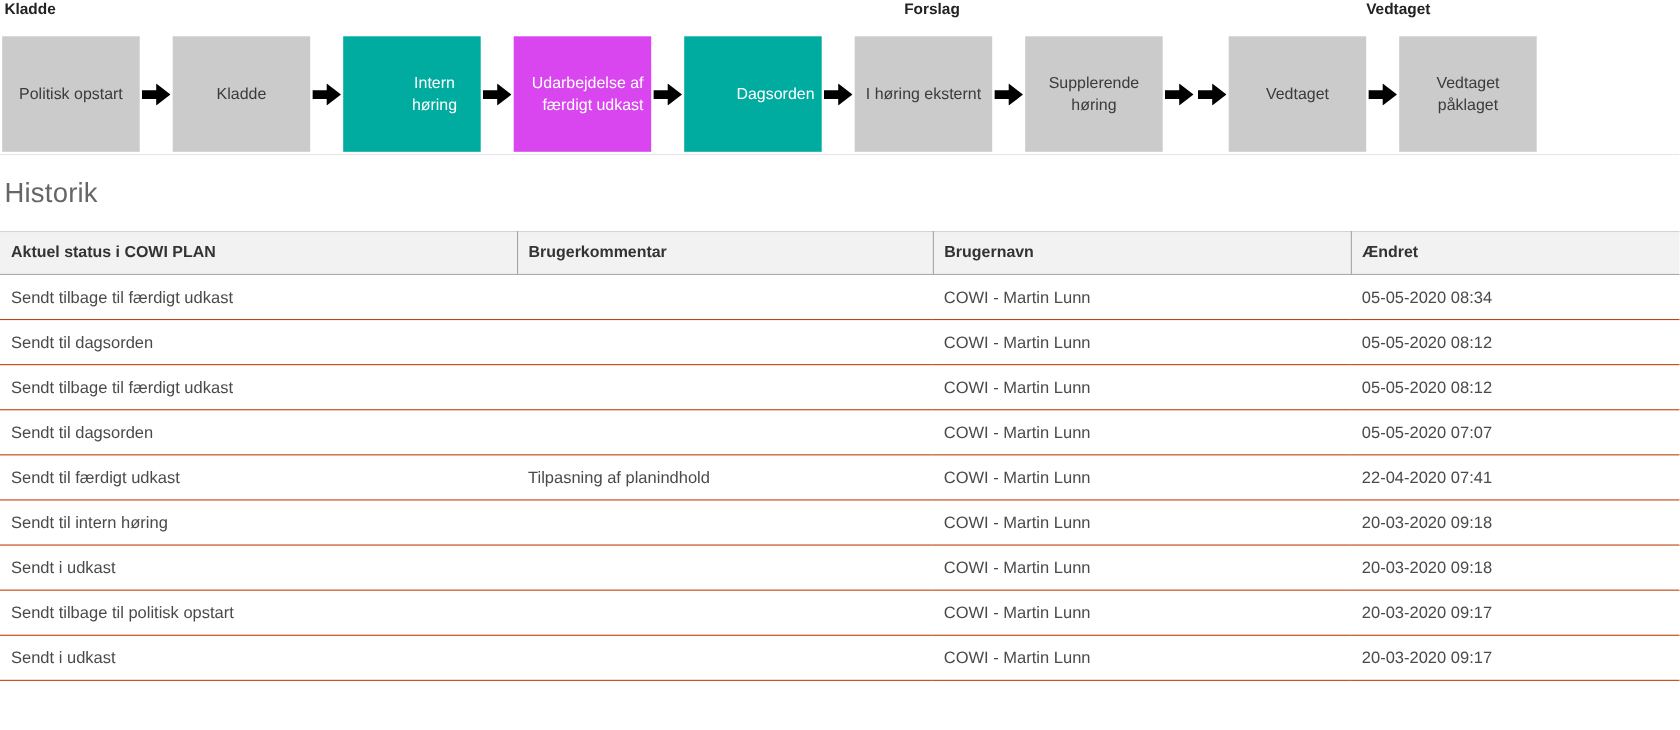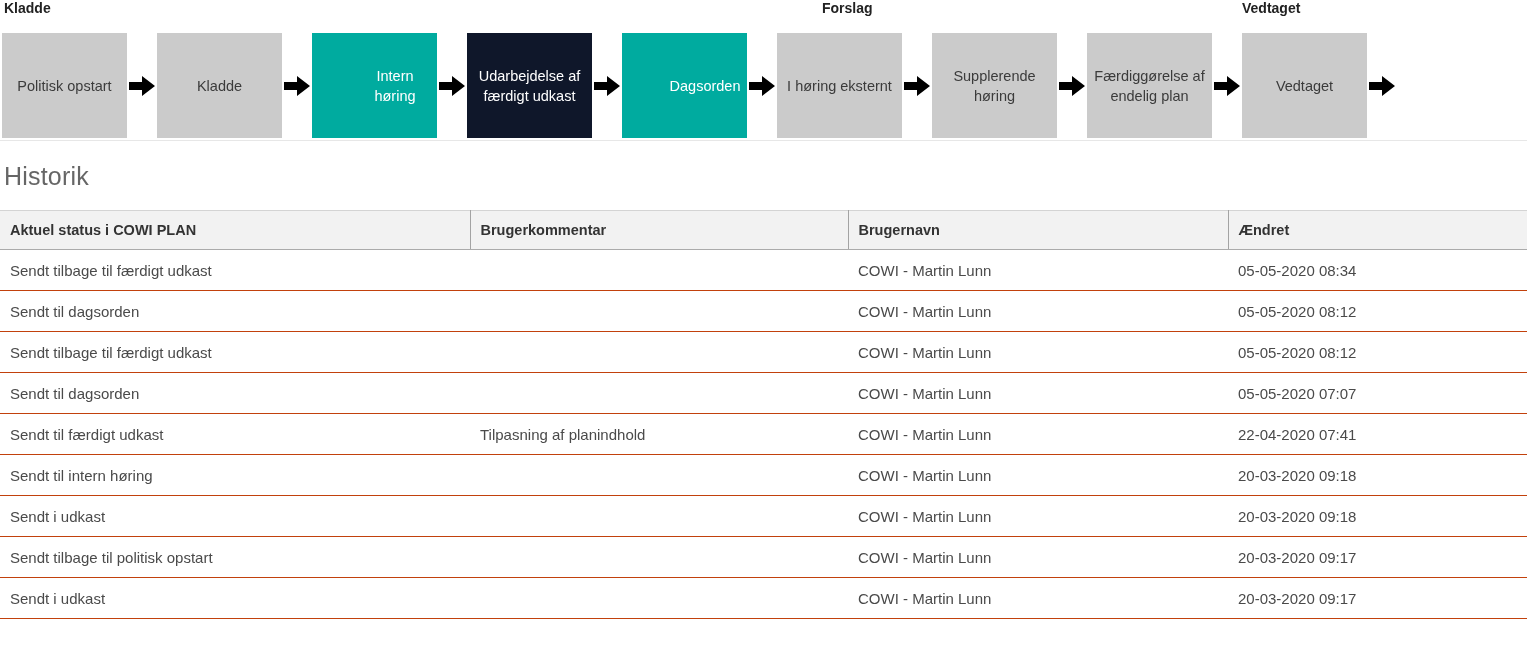--- a/index.html
+++ b/index.html
@@ -119,21 +119,21 @@
         <svg width="26" height="20" viewBox="0 0 26 20">
           <path d="M0 6 H13 V0 L26 10 L13 20 V14 H0 Z" fill="#000000"></path>
         </svg>
       </div>
       <div class="step teal" style="background: rgb(0, 171, 159);">Intern høring</div>
       <div class="step-gap">
         <svg width="26" height="20" viewBox="0 0 26 20">
           <path d="M0 6 H13 V0 L26 10 L13 20 V14 H0 Z" fill="#000000"></path>
         </svg>
       </div>
-      <div class="step green" style="background: #0f172a;">Udarbejdelse af færdigt udkast</div>
+      <div class="step green" style="background: #d946ef; text-align: right;">Udarbejdelse af færdigt udkast</div>
       <div class="step-gap">
         <svg width="26" height="20" viewBox="0 0 26 20">
           <path d="M0 6 H13 V0 L26 10 L13 20 V14 H0 Z" fill="#000000"></path>
         </svg>
       </div>
       <div class="step teal" style="background: rgb(0, 171, 159);">Dagsorden</div>
       <div class="step-gap">
         <svg width="26" height="20" viewBox="0 0 26 20">
           <path d="M0 6 H13 V0 L26 10 L13 20 V14 H0 Z" fill="#000000"></path>
         </svg>
@@ -143,32 +143,32 @@
         <svg width="26" height="20" viewBox="0 0 26 20">
           <path d="M0 6 H13 V0 L26 10 L13 20 V14 H0 Z" fill="#000000"></path>
         </svg>
       </div>
       <div class="step inactive" style="background: rgb(203, 203, 203);">Supplerende høring</div>
       <div class="step-gap">
         <svg width="26" height="20" viewBox="0 0 26 20">
           <path d="M0 6 H13 V0 L26 10 L13 20 V14 H0 Z" fill="#000000"></path>
         </svg>
       </div>
-      <div class="step inactive" style="background: rgb(203, 203, 203);">Færdiggørelse af endelig plan</div>
       <div class="step-gap">
         <svg width="26" height="20" viewBox="0 0 26 20">
           <path d="M0 6 H13 V0 L26 10 L13 20 V14 H0 Z" fill="#000000"></path>
         </svg>
       </div>
       <div class="step inactive" style="background: rgb(203, 203, 203);">Vedtaget</div>
       <div class="step-gap">
         <svg width="26" height="20" viewBox="0 0 26 20">
           <path d="M0 6 H13 V0 L26 10 L13 20 V14 H0 Z" fill="#000000"></path>
         </svg>
       </div>
+      <div class="step inactive" style="background: rgb(203, 203, 203);">Vedtaget påklaget</div>
     </div>
 </div>
 
 <h2 class="history-title">Historik</h2>
 
 <table class="history">
   <colgroup>
     <col style="width:470px">
     <col style="width:378px">
     <col style="width:380px">

